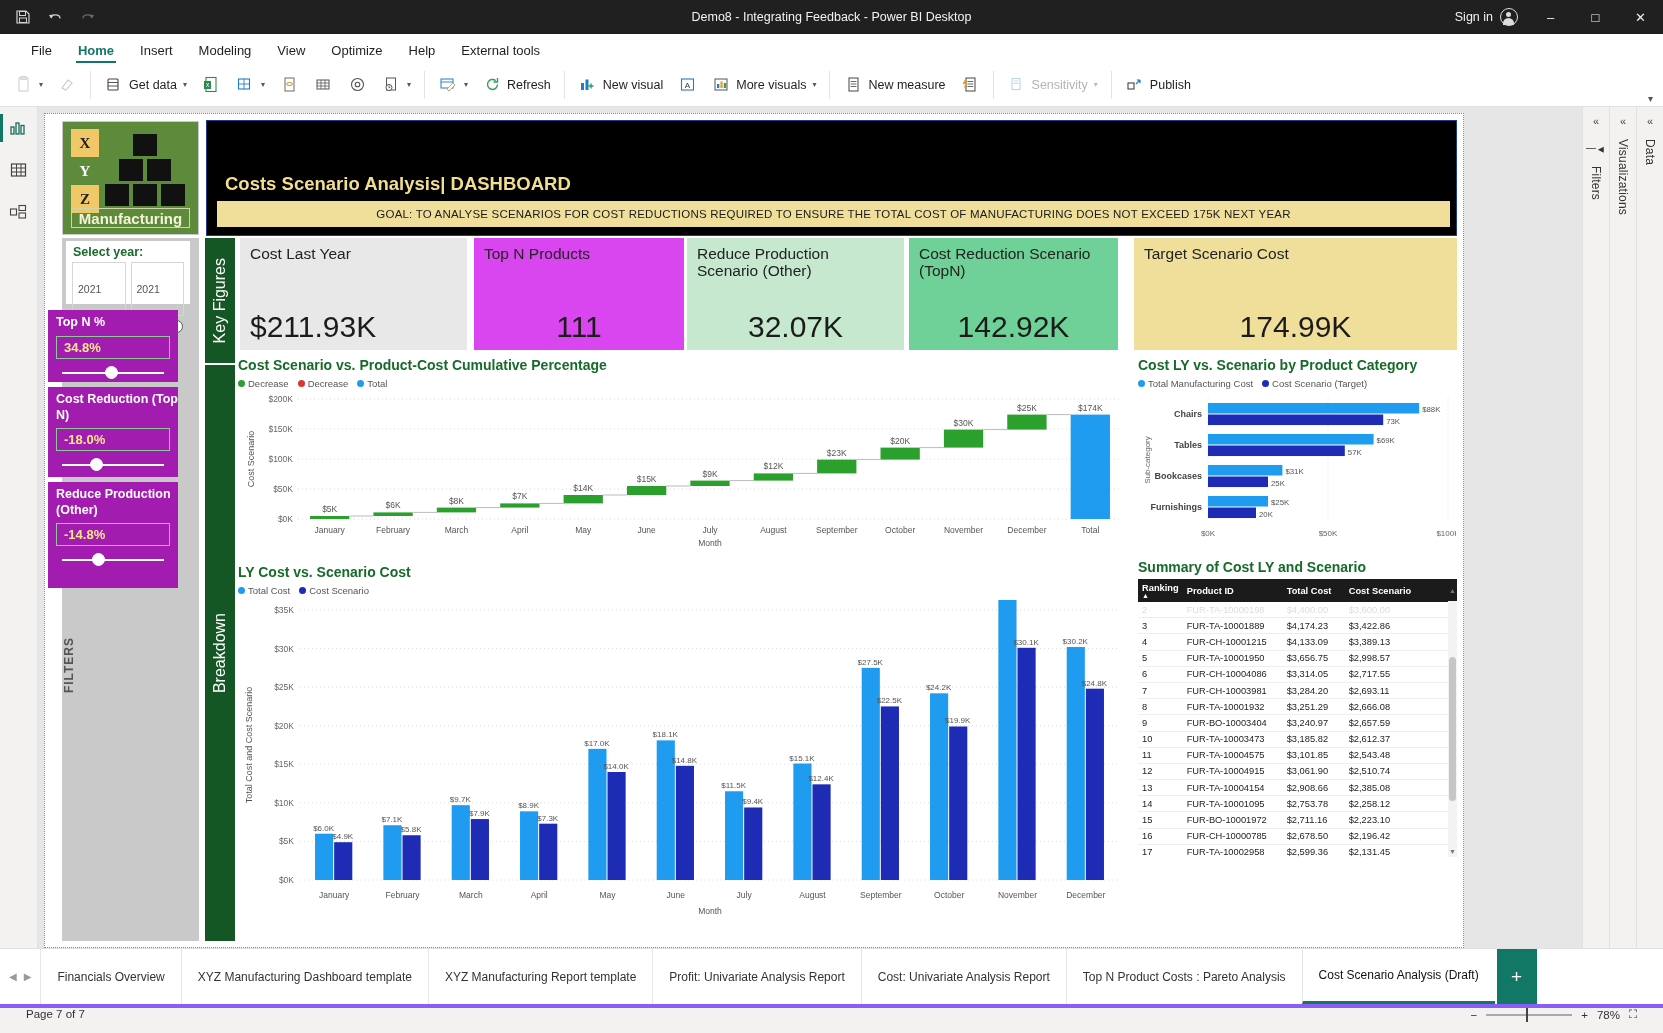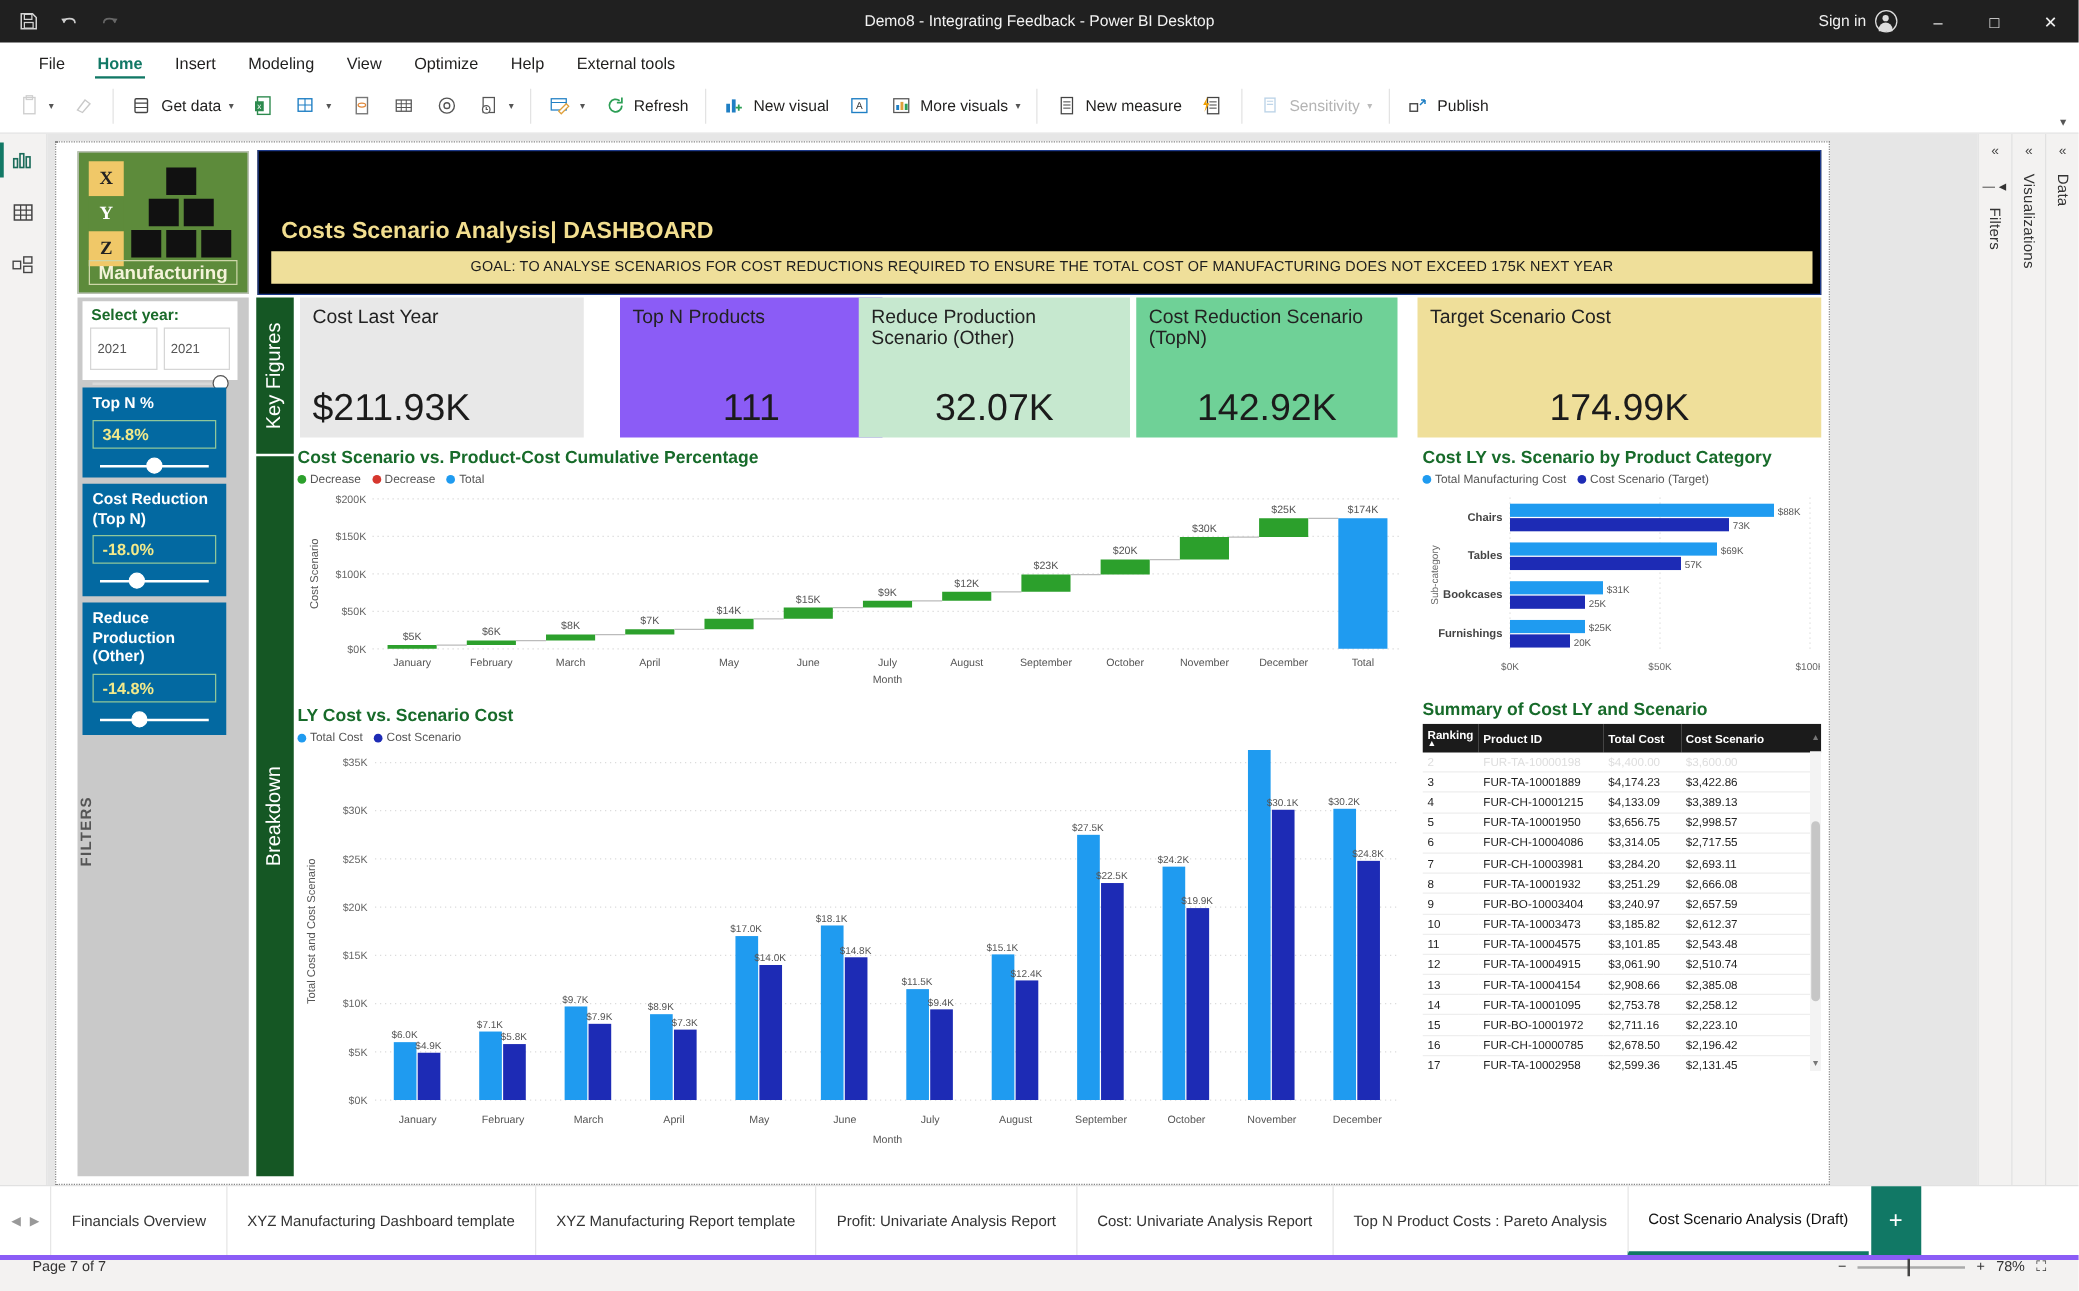--- a/index.html
+++ b/index.html
@@ -116,29 +116,29 @@
     position:absolute; left:14px; top:520px; width:14px;
     writing-mode:vertical-rl; transform:rotate(180deg);
     font-size:12px; font-weight:bold; color:#555; letter-spacing:1px;
   }
   .selyear {
     position:absolute; left:18px; top:124px; width:124px; height:63px; background:#fff;
   }
   .selyear h4 { color:#1a6b2a; font-size:12.5px; padding:4px 0 0 7px; }
   .yrboxes { display:flex; gap:5px; padding:3px 6px 0 6px; }
   .yrbox {
-    flex:1; border:1px solid #d6d6d6; font-size:10.5px; color:#555; padding:10px 5px;
+    flex:1; border:1px solid #d6d6d6; font-size:10.5px; color:#555; padding:20px 5px;
   }
   .slidertrack { position:relative; margin:6px 8px 0 8px; height:10px; }
   .slidertrack .rail { position:absolute; left:0; right:0; top:4px; height:2px; background:#d9d9d9; }
   .slidertrack .knob {
     position:absolute; width:13px; height:13px; border-radius:50%; background:#fff;
     border:1.4px solid #555; top:-2px;
   }
-  .fcard { position:absolute; left:18px; width:115px; background:#0369a1; color:#fff; }
+  .fcard { position:absolute; left:0; width:130px; background:#a21caf; color:#fff; }
   .fcard h5 { font-size:12.5px; font-weight:bold; padding:5px 0 0 8px; line-height:1.25; }
   .fvalbox {
     margin:5px 8px 0 8px; border:1px solid #8fc79a; padding:3px 7px; font-size:13px;
     font-weight:bold; color:#f2e98a;
   }
   .fcard .slidertrack .rail { background:#fff; }
   .fcard .slidertrack .knob { border-color:#fff; }
   
   .secbar {
     position:absolute; width:30px; background:#155724; color:#fff;
@@ -511,21 +511,21 @@
       <span>Key Figures</span>
     </div>
     <div class="secbar" style="left:157px;top:248px;bottom:3px;">
       <span>Breakdown</span>
     </div>
 
     <div class="kpi" style="left:192px;width:227px;background:#e8e8e8;">
       <div class="t">Cost Last Year</div>
       <div class="v">$211.93K</div>
     </div>
-    <div class="kpi" style="left:448px;width:210px;background:#8b5cf6;">
+    <div class="kpi" style="left:426px;width:210px;background:#d946ef;">
       <div class="t">Top N Products</div>
       <div class="v c">111</div>
     </div>
     <div class="kpi" style="left:639px;width:217px;background:#c6e8cf;">
       <div class="t">Reduce Production Scenario (Other)</div>
       <div class="v c">32.07K</div>
     </div>
     <div class="kpi" style="left:861px;width:209px;background:#6fd197;">
       <div class="t">Cost Reduction Scenario (TopN)</div>
       <div class="v c">142.92K</div>

